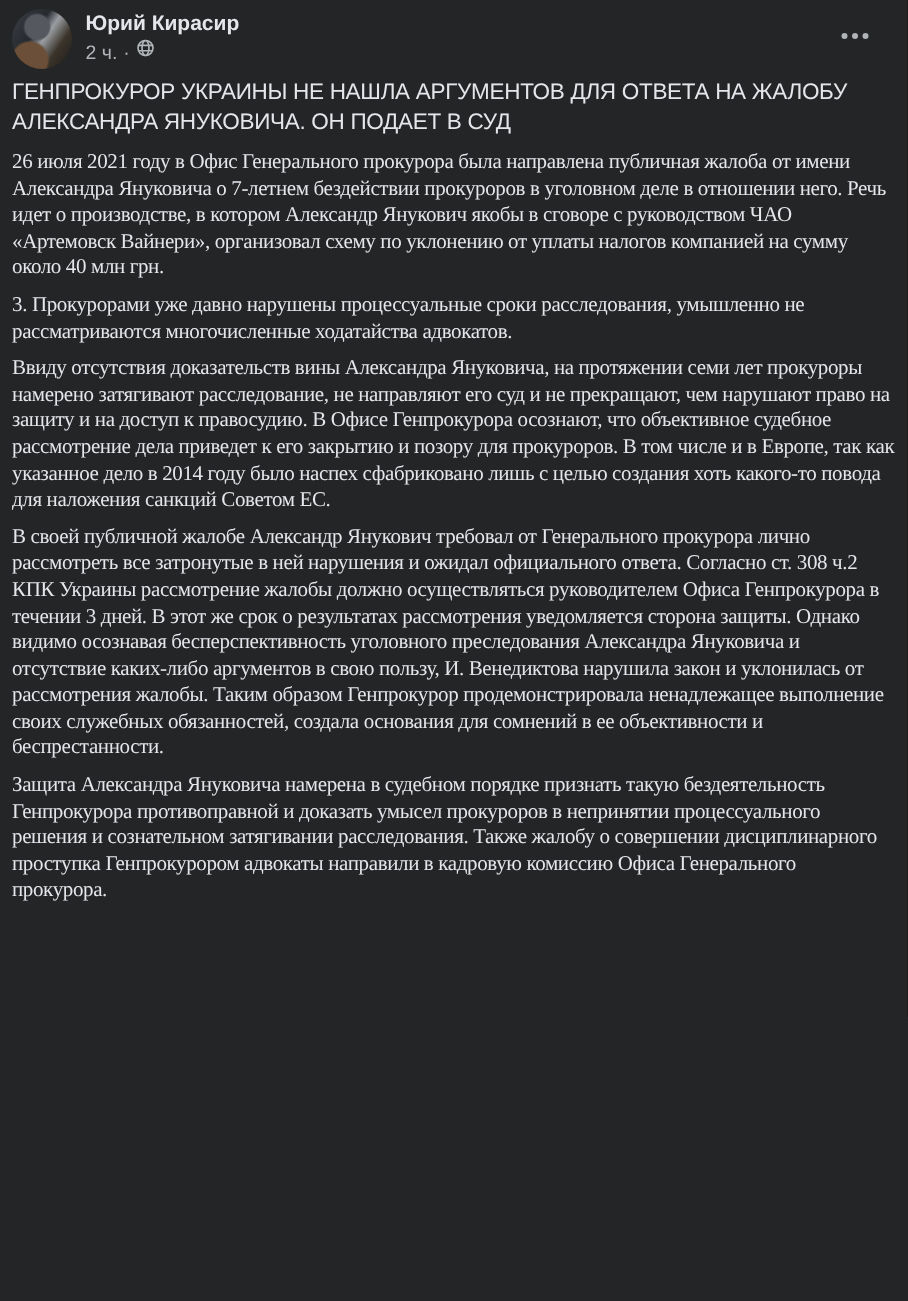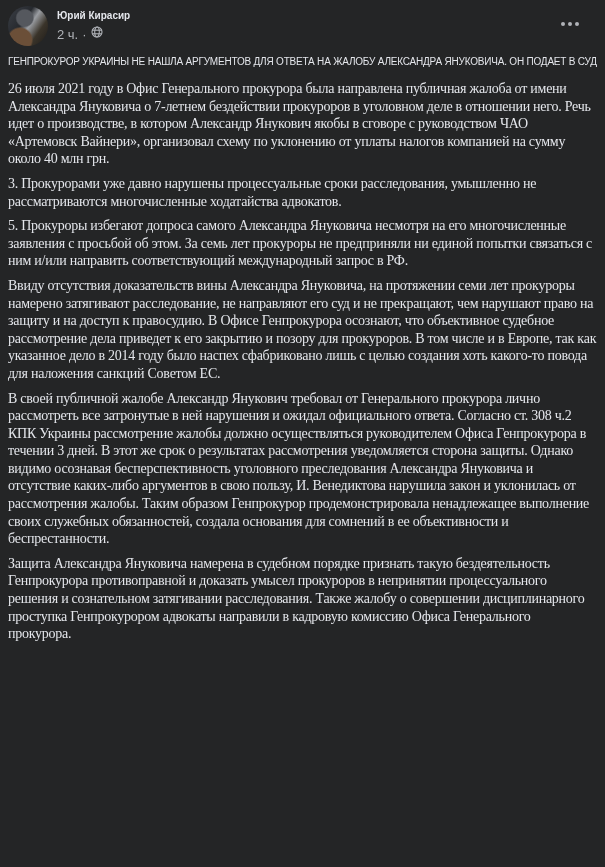--- a/index.html
+++ b/index.html
@@ -11,34 +11,34 @@
   
   .post-header{display:flex;align-items:flex-start;padding:6px 12px 2px 8px;}
   .avatar{
     width:40px;height:40px;border-radius:50%;flex:0 0 40px;cursor:pointer;
     background:
       radial-gradient(circle at 30% 85%, #6b4f38 0 26%, rgba(0,0,0,0) 30%),
       radial-gradient(circle at 42% 30%, #55585e 0 22%, rgba(0,0,0,0) 26%),
       linear-gradient(125deg, #3c4047 0%, #26292e 38%, #9a9da2 52%, #3a342a 72%, #1d1a18 100%);
   }
   .header-info{margin-left:9px;flex:1;min-width:0;}
-  .author-name{font-size:10px;font-weight:bold;color:#e4e6eb;line-height:19px;cursor:pointer;}
+  .author-name{font-size:14px;font-weight:bold;color:#e4e6eb;line-height:19px;cursor:pointer;}
   .meta-row{display:flex;align-items:flex-start;gap:4px;color:#b0b3b8;font-size:13px;line-height:17px;margin-top:1px;}
   .timestamp{cursor:pointer;}
   .meta-sep{color:#b0b3b8;}
   .globe{display:inline-flex;align-items:center;}
   .menu-btn{
     display:flex;align-items:center;gap:3px;
     padding:10px 6px;margin:6px 8px 0 0;cursor:pointer;border-radius:50%;
   }
   .menu-btn .dot{width:4px;height:4px;border-radius:50%;background:#b0b3b8;}
   
   .post-body{padding:2px 8px 0 8px;}
   .post-title{
-    font-size:10px;line-height:20px;letter-spacing:-0.2px;
+    font-size:15px;line-height:20px;letter-spacing:-0.2px;
     margin:2px 0 8px 0;color:#e4e6eb;
   }
   .post-body p{
     font-size:14px;line-height:17.6px;letter-spacing:-0.25px;
     margin:7px 0;color:#e4e6eb;font-family:Liberation Serif, serif;
   }
   .post-body p.no-gap{margin-top:0;}
 </style>
 </head>
 <body>
@@ -69,19 +69,18 @@
       <span class="dot"></span>
       <span class="dot"></span>
     </div>
   </div>
 
   <div class="post-body">
     <div class="post-title">ГЕНПРОКУРОР УКРАИНЫ НЕ НАШЛА АРГУМЕНТОВ ДЛЯ ОТВЕТА НА ЖАЛОБУ АЛЕКСАНДРА ЯНУКОВИЧА. ОН ПОДАЕТ В СУД</div>
 
     <p>26 июля 2021 году в Офис Генерального прокурора была направлена публичная жалоба от имени Александра Януковича о 7-летнем бездействии прокуроров в уголовном деле в отношении него. Речь идет о производстве, в котором Александр Янукович якобы в сговоре с руководством ЧАО «Артемовск Вайнери», организовал схему по уклонению от уплаты налогов компанией на сумму около 40 млн грн.</p>
     <p class="no-gap">3. Прокурорами уже давно нарушены процессуальные сроки расследования, умышленно не рассматриваются многочисленные ходатайства адвокатов.</p>
-    <p>5. Прокуроры избегают допроса самого Александра Януковича несмотря на его многочисленные заявления с просьбой об этом. За семь лет прокуроры не предприняли ни единой попытки связаться с ним и/или направить соответствующий международный запрос в РФ.</p>
     <p>Ввиду отсутствия доказательств вины Александра Януковича, на протяжении семи лет прокуроры намерено затягивают расследование, не направляют его суд и не прекращают, чем нарушают право на защиту и на доступ к правосудию. В Офисе Генпрокурора осознают, что объективное судебное рассмотрение дела приведет к его закрытию и позору для прокуроров. В том числе и в Европе, так как указанное дело в 2014 году было наспех сфабриковано лишь с целью создания хоть какого-то повода для наложения санкций Советом ЕС.</p>
     <p>В своей публичной жалобе Александр Янукович требовал от Генерального прокурора лично рассмотреть все затронутые в ней нарушения и ожидал официального ответа. Согласно ст. 308 ч.2 КПК Украины рассмотрение жалобы должно осуществляться руководителем Офиса Генпрокурора в течении 3 дней. В этот же срок о результатах рассмотрения уведомляется сторона защиты. Однако видимо осознавая бесперспективность уголовного преследования Александра Януковича и отсутствие каких-либо аргументов в свою пользу, И. Венедиктова нарушила закон и уклонилась от рассмотрения жалобы.  Таким образом Генпрокурор продемонстрировала ненадлежащее выполнение своих служебных обязанностей, создала основания для сомнений в ее объективности и беспрестанности.</p>
     <p>Защита Александра Януковича намерена в судебном порядке признать такую бездеятельность Генпрокурора противоправной и доказать умысел прокуроров в непринятии процессуального решения и сознательном затягивании расследования. Также жалобу о совершении дисциплинарного проступка Генпрокурором адвокаты направили в кадровую комиссию Офиса Генерального прокурора.</p>
   </div>
 
 </div>
 
 </body></html>

